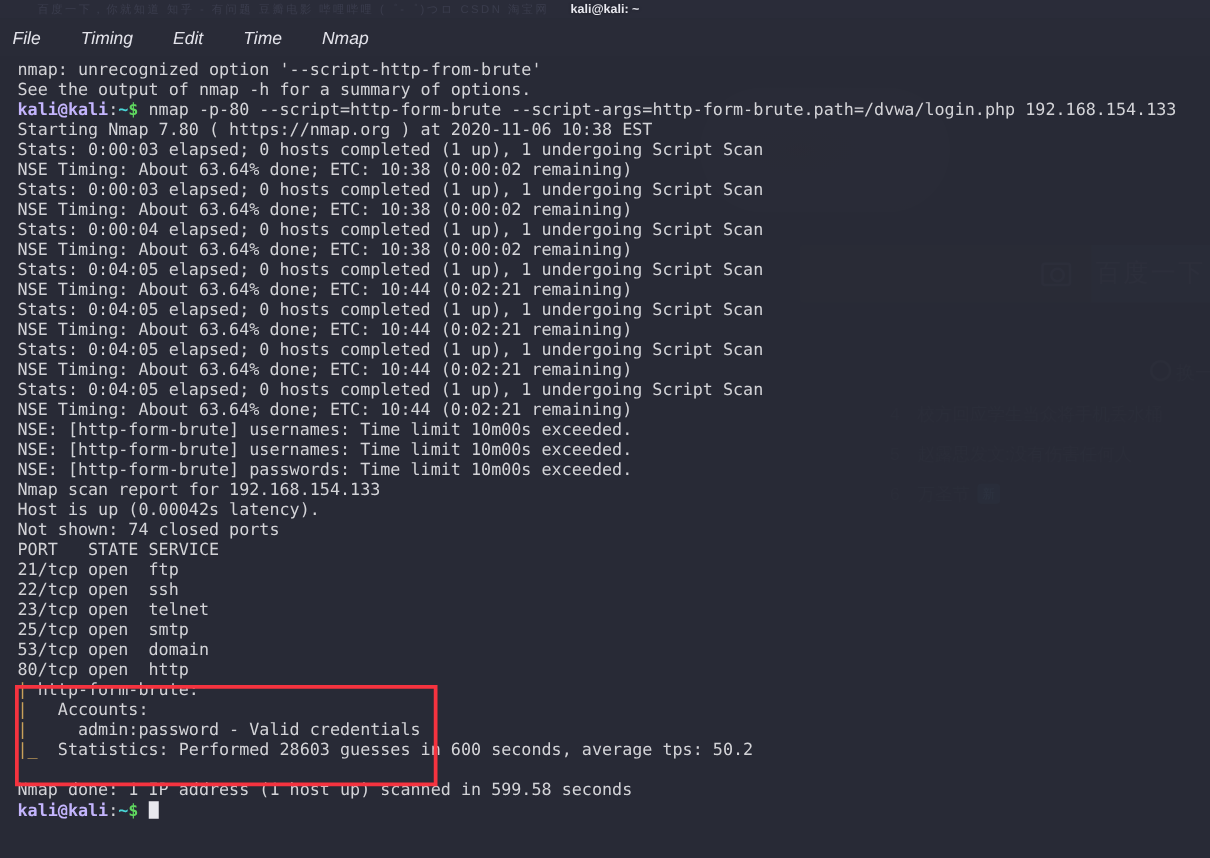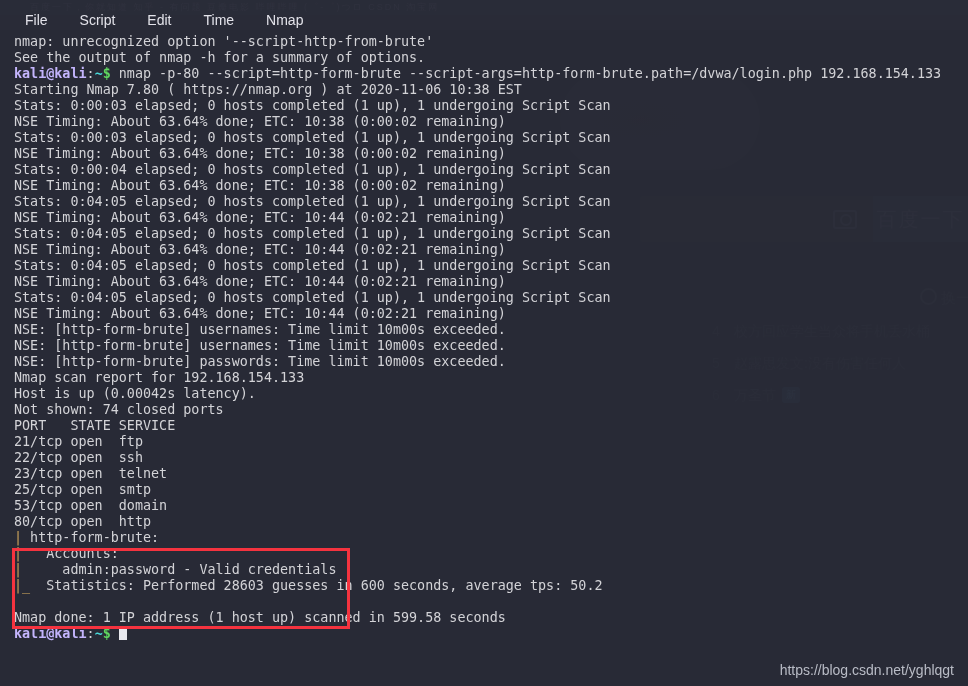--- a/index.html
+++ b/index.html
@@ -142,22 +142,23 @@
     font-weight: bold;
     line-height: 15px;
     color: #e8e8ef;
     text-shadow: 0 0 2px #1a1b24;
   }
   #menubar {
     height: 30px;
     flex: 0 0 30px;
     background: rgba(41,43,55,0.86);
     display: flex;
-    align-items: flex-end;
-    padding-left: 23px;
+    align-items: center;
+    padding-left: 8px;
+    font-style: italic;
   }
   .menu-item {
     font-family: "Liberation Sans", sans-serif;
     font-size: 14px;
     color: #e3e3ea;
     margin-right: 28px;
     cursor: default;
     padding: 2px 2px;
   }
 
@@ -234,28 +235,30 @@
   <div class="bg-hotitem" style="top:355px">
     <span class="rank">5</span><span>赵露思发文:没有伤害任何人</span>
   </div>
   <div class="bg-hotitem" style="top:387px">
     <span class="rank">6</span><span>万圣节</span><span class="bg-hotbadge">新</span>
   </div>
 </div>
 
 <div id="terminal-window">
 
+  <div id="titlebar">
+    <div class="title-text">kali@kali: ~</div>
+  </div>
 
   <div id="menubar">
     <div class="menu-item">File</div>
-    <div class="menu-item">Script</div>
+    <div class="menu-item">Timing</div>
     <div class="menu-item">Edit</div>
     <div class="menu-item">Time</div>
     <div class="menu-item">Nmap</div>
   </div>
 
   <div id="terminal-body">
     <div id="screen"><div class="line"><span class="c-default">nmap: unrecognized option '--script-http-from-brute'</span></div><div class="line"><span class="c-default">See the output of nmap -h for a summary of options.</span></div><div class="line"><span class="c-user">kali@kali</span><span class="c-colon">:</span><span class="c-tilde">~</span><span class="c-dollar">$</span><span class="c-default"> nmap -p-80 --script=http-form-brute --script-args=http-form-brute.path=/dvwa/login.php 192.168.154.133</span></div><div class="line"><span class="c-default">Starting Nmap 7.80 ( https://nmap.org ) at 2020-11-06 10:38 EST</span></div><div class="line"><span class="c-default">Stats: 0:00:03 elapsed; 0 hosts completed (1 up), 1 undergoing Script Scan</span></div><div class="line"><span class="c-default">NSE Timing: About 63.64% done; ETC: 10:38 (0:00:02 remaining)</span></div><div class="line"><span class="c-default">Stats: 0:00:03 elapsed; 0 hosts completed (1 up), 1 undergoing Script Scan</span></div><div class="line"><span class="c-default">NSE Timing: About 63.64% done; ETC: 10:38 (0:00:02 remaining)</span></div><div class="line"><span class="c-default">Stats: 0:00:04 elapsed; 0 hosts completed (1 up), 1 undergoing Script Scan</span></div><div class="line"><span class="c-default">NSE Timing: About 63.64% done; ETC: 10:38 (0:00:02 remaining)</span></div><div class="line"><span class="c-default">Stats: 0:04:05 elapsed; 0 hosts completed (1 up), 1 undergoing Script Scan</span></div><div class="line"><span class="c-default">NSE Timing: About 63.64% done; ETC: 10:44 (0:02:21 remaining)</span></div><div class="line"><span class="c-default">Stats: 0:04:05 elapsed; 0 hosts completed (1 up), 1 undergoing Script Scan</span></div><div class="line"><span class="c-default">NSE Timing: About 63.64% done; ETC: 10:44 (0:02:21 remaining)</span></div><div class="line"><span class="c-default">Stats: 0:04:05 elapsed; 0 hosts completed (1 up), 1 undergoing Script Scan</span></div><div class="line"><span class="c-default">NSE Timing: About 63.64% done; ETC: 10:44 (0:02:21 remaining)</span></div><div class="line"><span class="c-default">Stats: 0:04:05 elapsed; 0 hosts completed (1 up), 1 undergoing Script Scan</span></div><div class="line"><span class="c-default">NSE Timing: About 63.64% done; ETC: 10:44 (0:02:21 remaining)</span></div><div class="line"><span class="c-default">NSE: [http-form-brute] usernames: Time limit 10m00s exceeded.</span></div><div class="line"><span class="c-default">NSE: [http-form-brute] usernames: Time limit 10m00s exceeded.</span></div><div class="line"><span class="c-default">NSE: [http-form-brute] passwords: Time limit 10m00s exceeded.</span></div><div class="line"><span class="c-default">Nmap scan report for 192.168.154.133</span></div><div class="line"><span class="c-default">Host is up (0.00042s latency).</span></div><div class="line"><span class="c-default">Not shown: 74 closed ports</span></div><div class="line"><span class="c-default">PORT   STATE SERVICE</span></div><div class="line"><span class="c-default">21/tcp open  ftp</span></div><div class="line"><span class="c-default">22/tcp open  ssh</span></div><div class="line"><span class="c-default">23/tcp open  telnet</span></div><div class="line"><span class="c-default">25/tcp open  smtp</span></div><div class="line"><span class="c-default">53/tcp open  domain</span></div><div class="line"><span class="c-default">80/tcp open  http</span></div><div class="line"><span class="c-pipe">|</span><span class="c-default"> http-form-brute: </span></div><div class="line"><span class="c-pipe">|</span><span class="c-default">   Accounts: </span></div><div class="line"><span class="c-pipe">|</span><span class="c-default">     admin:password - Valid credentials</span></div><div class="line"><span class="c-pipe">|_</span><span class="c-default">  Statistics: Performed 28603 guesses in 600 seconds, average tps: 50.2</span></div><div class="line"><span class="c-default"></span></div><div class="line"><span class="c-default">Nmap done: 1 IP address (1 host up) scanned in 599.58 seconds</span></div><div class="line"><span class="c-user">kali@kali</span><span class="c-colon">:</span><span class="c-tilde">~</span><span class="c-dollar">$</span><span class="c-default"> </span><span id="cursor"></span></div></div>
   </div>
 
   <div id="highlight-box" style="border-color: rgb(245, 51, 63);"></div>
-  <div id="watermark">https://blog.csdn.net/yghlqgt</div>
 </div>
 
 </body></html>

